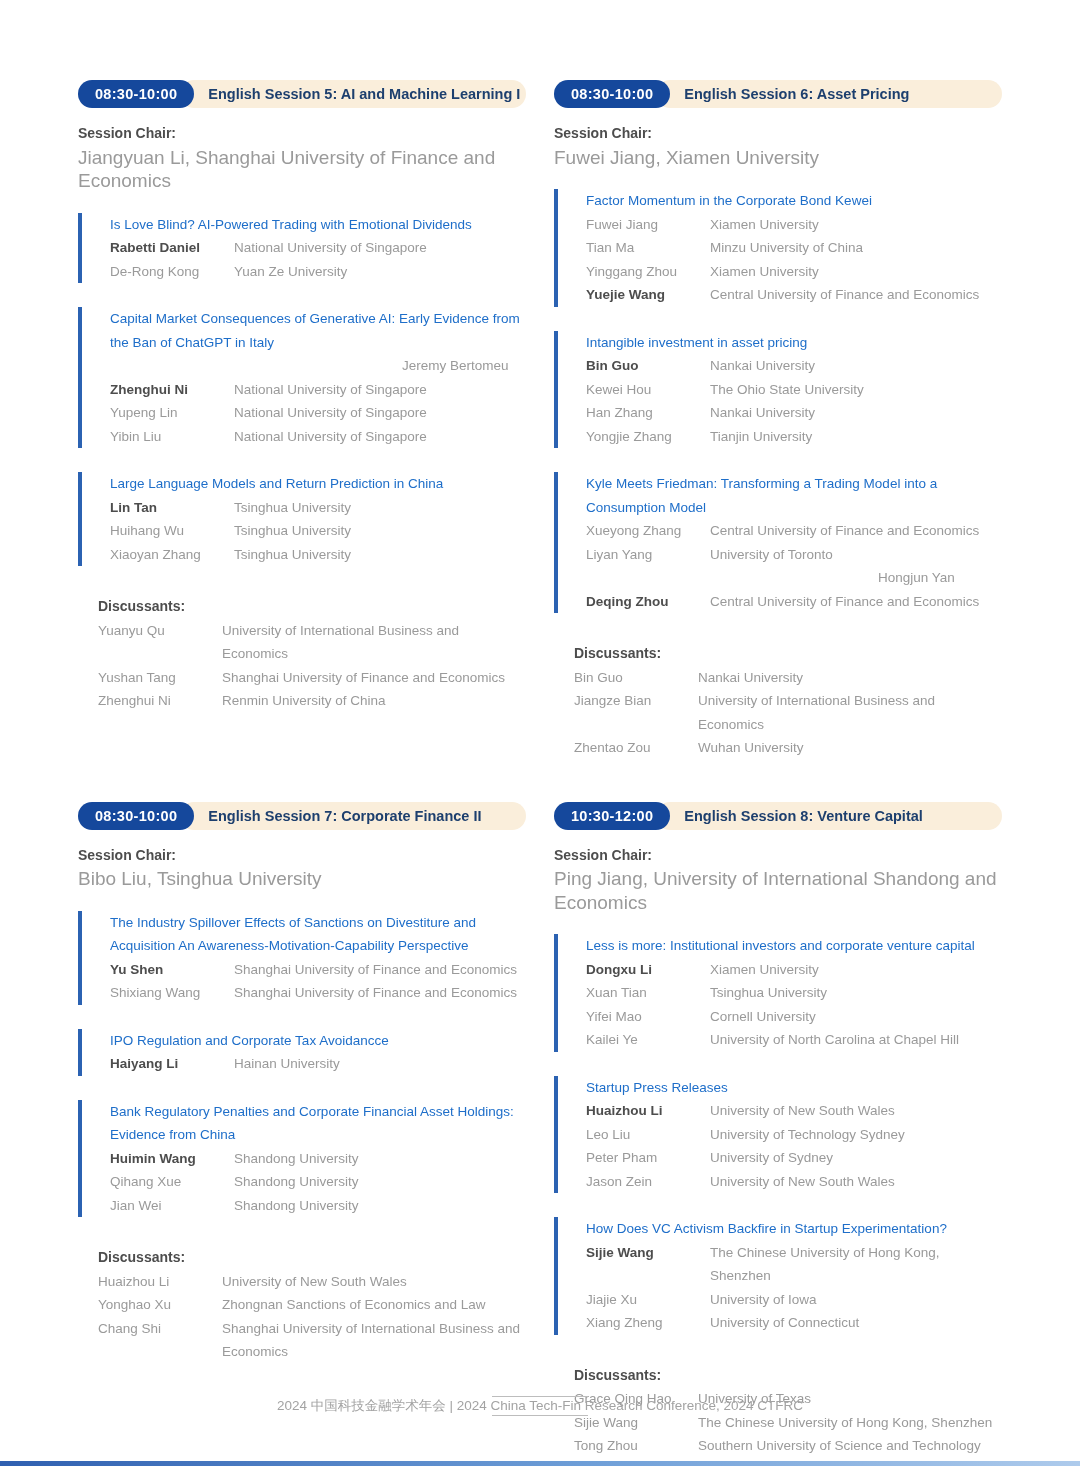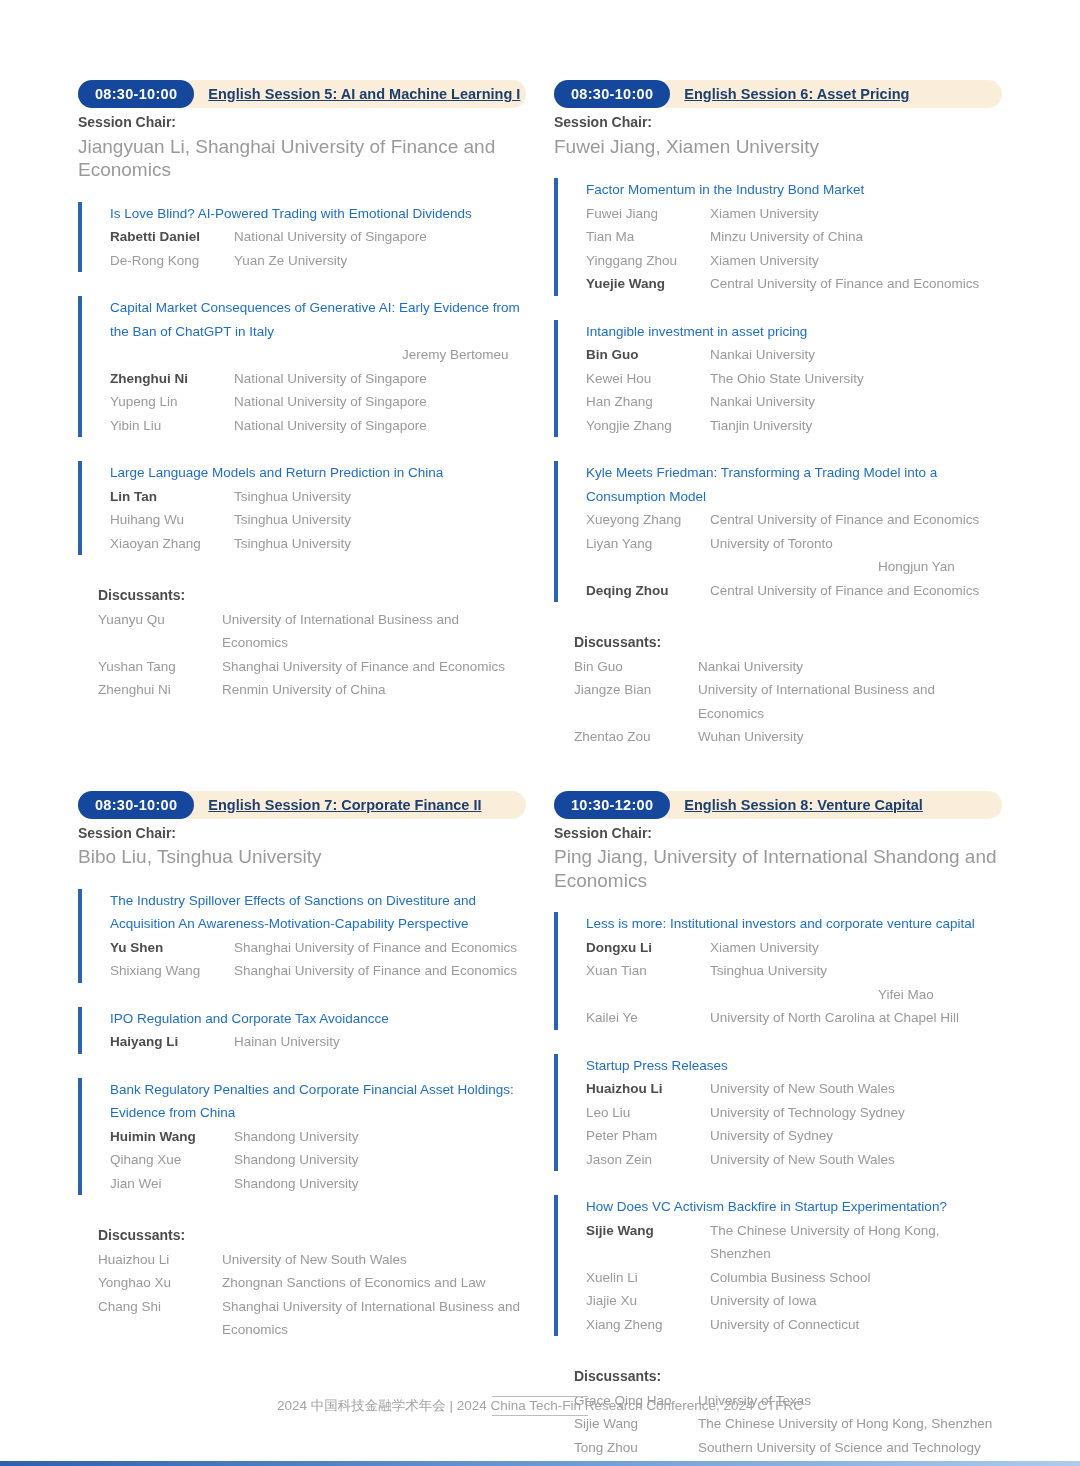--- a/index.html
+++ b/index.html
@@ -6,31 +6,31 @@
   html,body { background:#ffffff; }
   body {
     width:1080px; height:1466px; position:relative; overflow:hidden;
     font-family:"Liberation Sans", sans-serif; color:#9a9a9a;
   }
   .page { padding:80px 78px 0 78px; }
   .sessions-grid {
     display:grid; grid-template-columns:1fr 1fr; column-gap:28px; row-gap:42px;
     align-items:start;
   }
-  .session-header { display:flex; align-items:stretch; height:28px; margin-bottom:3px; }
+  .session-header { display:flex; align-items:stretch; height:28px; margin-bottom:14px; }
   .time-badge {
     background:#15489c; color:#ffffff; font-weight:bold; font-size:14.5px;
     border-radius:14px; padding:0 17px; display:flex; align-items:center;
     position:relative; z-index:1; letter-spacing:.3px; white-space:nowrap;
   }
   .title-bar {
     flex:1; background:#faeedb; border-radius:14px; margin-left:-14px;
     display:flex; align-items:center; padding-left:28px;
   }
-  .title-text { color:#1d3f6e; font-weight:bold; font-size:14.5px; white-space:nowrap;text-decoration:underline; }
+  .title-text { color:#1d3f6e; font-weight:bold; font-size:14.5px; white-space:nowrap; }
   .chair { margin-bottom:20px; }
   .chair-label { color:#4d4d4d; font-weight:bold; font-size:14px; line-height:23.5px; }
   .chair-name { color:#9a9a9a; font-size:19px; line-height:23.5px; }
   .paper { border-left:4px solid #2b62b2; padding-left:28px; margin-bottom:24px; }
   .paper-title { color:#1e6ec9; font-size:13.5px; line-height:23.5px; }
   .person-row { display:flex; font-size:13.5px; line-height:23.5px;justify-content:flex-end; }
   .person-name { width:124px; flex-shrink:0; color:#9a9a9a; }
   .person-name.bold { color:#4d4d4d; font-weight:bold; }
   .person-affil { flex:1; color:#9a9a9a; }
   .discussants { padding-left:20px; margin-top:29px; }
@@ -133,21 +133,21 @@
       <span class="title-bar">
         <span class="title-text">English Session 6: Asset Pricing</span>
       </span>
     </div>
     <div class="chair">
       <div class="chair-label">Session Chair:</div>
       <div class="chair-name">Fuwei Jiang, Xiamen University</div>
     </div>
     <div class="papers">
           <div class="paper">
-            <div class="paper-title">Factor Momentum in the Industry Bond Market</div>
+            <div class="paper-title">Factor Momentum in the Corporate Bond Kewei</div>
             <div class="person-row">
               <span class="person-name">Fuwei Jiang</span>
               <span class="person-affil">Xiamen University</span>
             </div>
             <div class="person-row">
               <span class="person-name">Tian Ma</span>
               <span class="person-affil">Minzu University of China</span>
             </div>
             <div class="person-row">
               <span class="person-name">Yinggang Zhou</span>
@@ -297,20 +297,21 @@
             <div class="person-row">
               <span class="person-name bold">Dongxu Li</span>
               <span class="person-affil">Xiamen University</span>
             </div>
             <div class="person-row">
               <span class="person-name">Xuan Tian</span>
               <span class="person-affil">Tsinghua University</span>
             </div>
             <div class="person-row">
               <span class="person-name">Yifei Mao</span>
+              <span class="person-affil">Cornell University</span>
             </div>
             <div class="person-row">
               <span class="person-name">Kailei Ye</span>
               <span class="person-affil">University of North Carolina at Chapel Hill</span>
             </div>
           </div>
           <div class="paper">
             <div class="paper-title">Startup Press Releases</div>
             <div class="person-row">
               <span class="person-name bold">Huaizhou Li</span>
@@ -327,24 +328,20 @@
             <div class="person-row">
               <span class="person-name">Jason Zein</span>
               <span class="person-affil">University of New South Wales</span>
             </div>
           </div>
           <div class="paper">
             <div class="paper-title">How Does VC Activism Backfire in Startup Experimentation?</div>
             <div class="person-row">
               <span class="person-name bold">Sijie Wang</span>
               <span class="person-affil">The Chinese University of Hong Kong, Shenzhen</span>
-            </div>
-            <div class="person-row">
-              <span class="person-name">Xuelin Li</span>
-              <span class="person-affil">Columbia Business School</span>
             </div>
             <div class="person-row">
               <span class="person-name">Jiajie Xu</span>
               <span class="person-affil">University of Iowa</span>
             </div>
             <div class="person-row">
               <span class="person-name">Xiang Zheng</span>
               <span class="person-affil">University of Connecticut</span>
             </div>
           </div>

